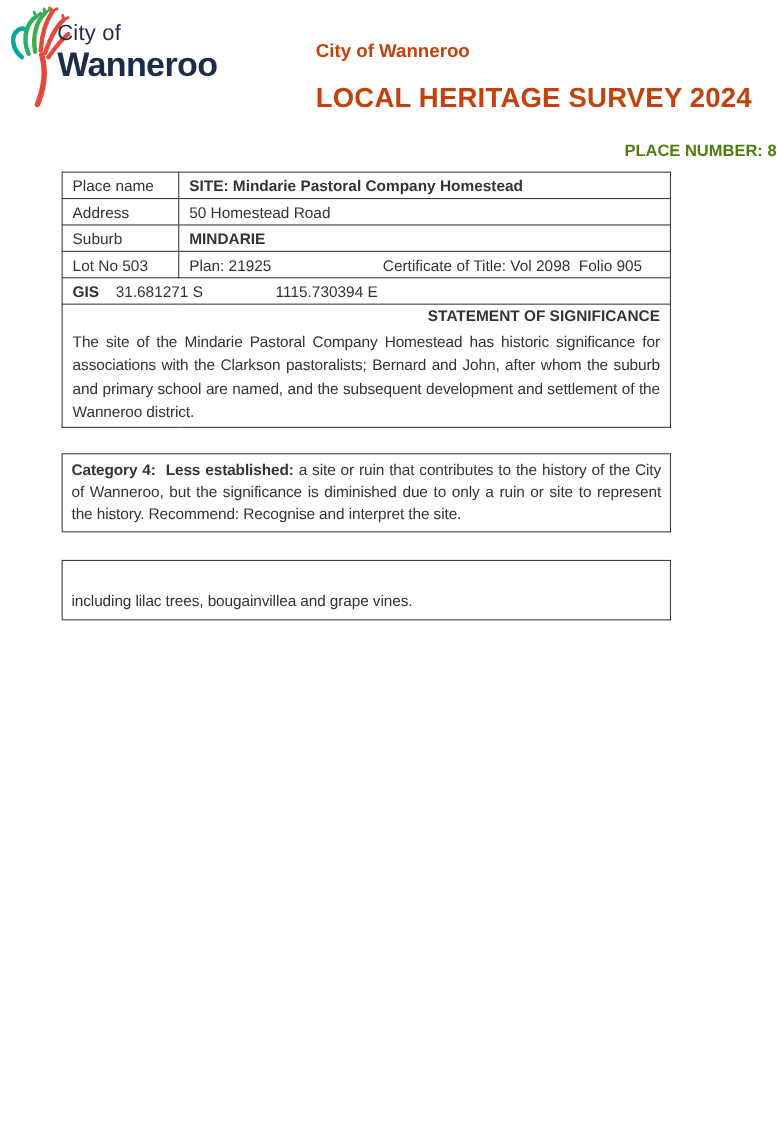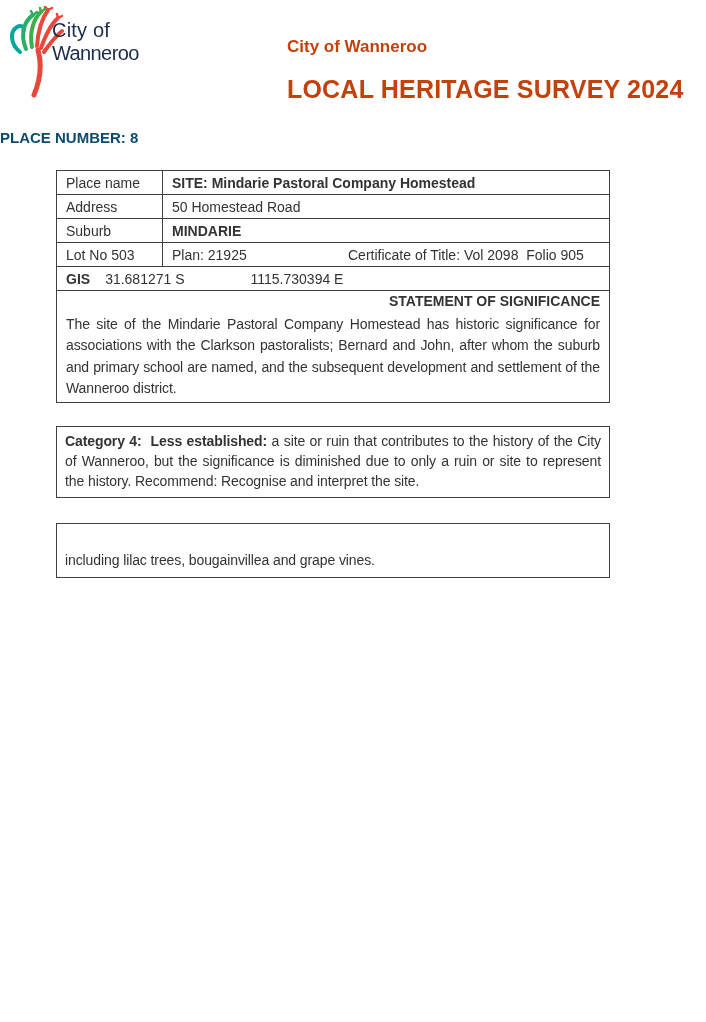--- a/index.html
+++ b/index.html
@@ -11,33 +11,33 @@
     position:relative;
     overflow:hidden;
   }
   .page { position:relative; width:706px; height:1022px; background:#ffffff; }
 
   
   .logo { position:absolute; top:6px; left:8px; width:230px; height:92px; }
   .logo svg { position:absolute; left:0; top:0; }
   .logo-text { position:absolute; left:44px; top:14px; color:#1d2b4a; line-height:1; }
   .logo-cityof { font-size:20px; font-weight:400; letter-spacing:0.2px; display:block; }
-  .logo-wanneroo { font-size:20px; font-weight:400; letter-spacing:-0.6px; display:block; margin-top:3px; }
+  .logo-wanneroo { font-size:31px; font-weight:700; letter-spacing:-0.6px; display:block; margin-top:3px; }
 
   .doc-title { position:absolute; left:287px; top:37px; color:#c2410c; font-weight:700; }
   .doc-title-line1 { font-size:17px; }
   .doc-title-line2 { font-size:25px; margin-top:18px; letter-spacing:0.2px; }
 
   .place-number {
     position:absolute; top:129px; left:0; width:706px;
-    text-align:left; color:#0c4a6e; font-weight:700; font-size:15px;
+    text-align:right; color:#4d7c0f; font-weight:700; font-size:15px;
   }
 
   
-  .content { position:absolute; top:170px; left:56px; width:554px; }
+  .content { position:absolute; top:156px; left:56px; width:554px; }
 
   table.details { width:100%; border-collapse:collapse; font-size:14px; color:#333; }
   table.details td {
     border:1.5px solid #3f3f3f;
     padding:2px 9px;
     height:24px;
     vertical-align:middle;
   }
   td.label-col { width:106px; }
   .bold { font-weight:700; }

